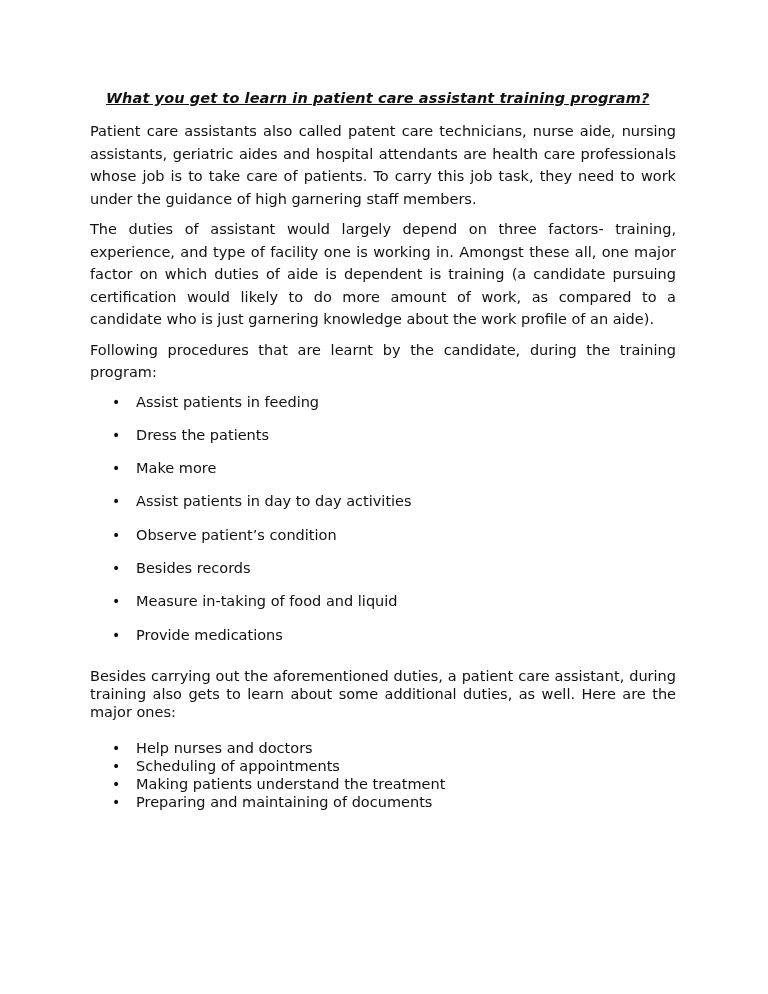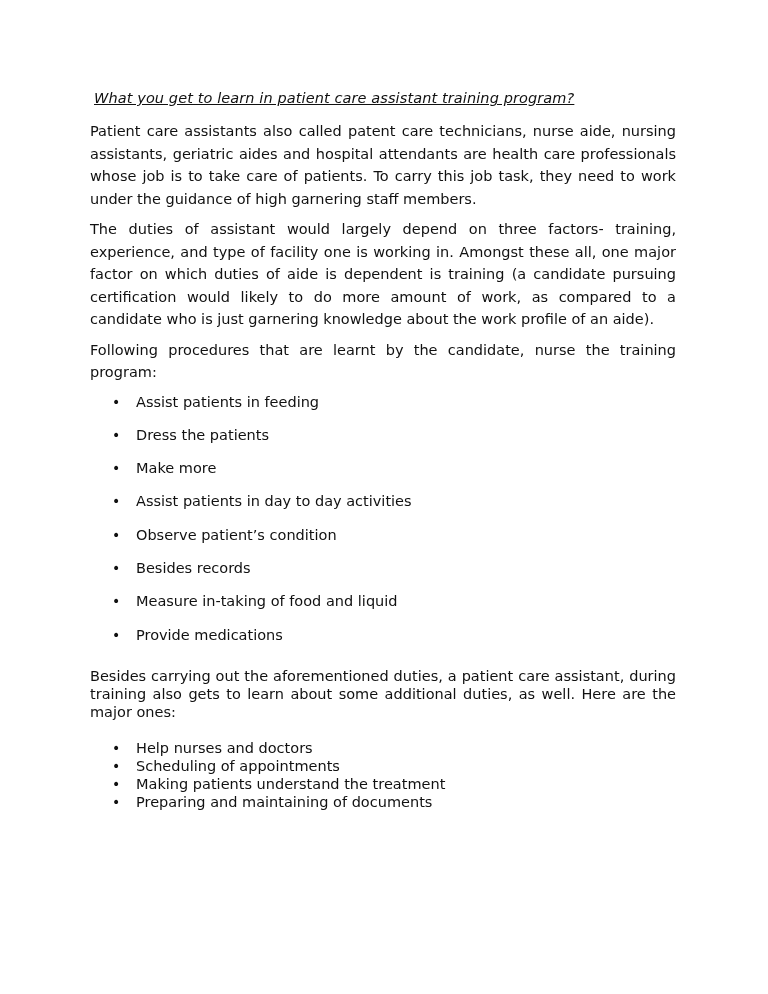--- a/index.html
+++ b/index.html
@@ -16,24 +16,24 @@
       color: #111111;
     }
     .page {
       position: absolute;
       left: 90px;
       top: 88px;
       width: 586px;
     }
     .title {
       font-size: 14.5px;
-      font-weight: normal;
+      font-weight: bold;
       font-style: italic;
       text-decoration: underline;
-      margin: 0 0 12px 4px;
+      margin: 0 0 12px 16px;
       line-height: 20px;
       letter-spacing: 0.1px;
     }
     .para {
       font-size: 14.5px;
       line-height: 22.5px;
       text-align: justify;
       margin: 0 0 8px 0;
     }
     .para.tight {
@@ -71,21 +71,21 @@
     }
   </style>
 </head>
 <body>
 
 <div class="page">
   <h1 class="title">What you get to learn in patient care assistant training program?</h1>
 
   <p class="para">Patient care assistants also called patent care technicians, nurse aide, nursing assistants, geriatric aides and hospital attendants are health care professionals whose job is to take care of patients. To carry this job task, they need to work under the guidance of high garnering staff members.</p>
   <p class="para">The duties of assistant would largely depend on three factors- training, experience, and type of facility one is working in. Amongst these all, one major factor on which duties of aide is dependent is training (a candidate pursuing certification would likely to do more amount of work, as compared to a candidate who is just garnering knowledge about the work profile of an aide).</p>
-  <p class="para">Following procedures that are learnt by the candidate, nurse the training program:</p>
+  <p class="para">Following procedures that are learnt by the candidate, during the training program:</p>
 
   <ul class="spaced">
     <li><span class="bullet">•</span><span>Assist patients in feeding</span></li>
     <li><span class="bullet">•</span><span>Dress the patients</span></li>
     <li><span class="bullet">•</span><span>Make more</span></li>
     <li><span class="bullet">•</span><span>Assist patients in day to day activities</span></li>
     <li><span class="bullet">•</span><span>Observe patient’s condition</span></li>
     <li><span class="bullet">•</span><span>Besides records</span></li>
     <li><span class="bullet">•</span><span>Measure in-taking of food and liquid</span></li>
     <li><span class="bullet">•</span><span>Provide medications</span></li>

